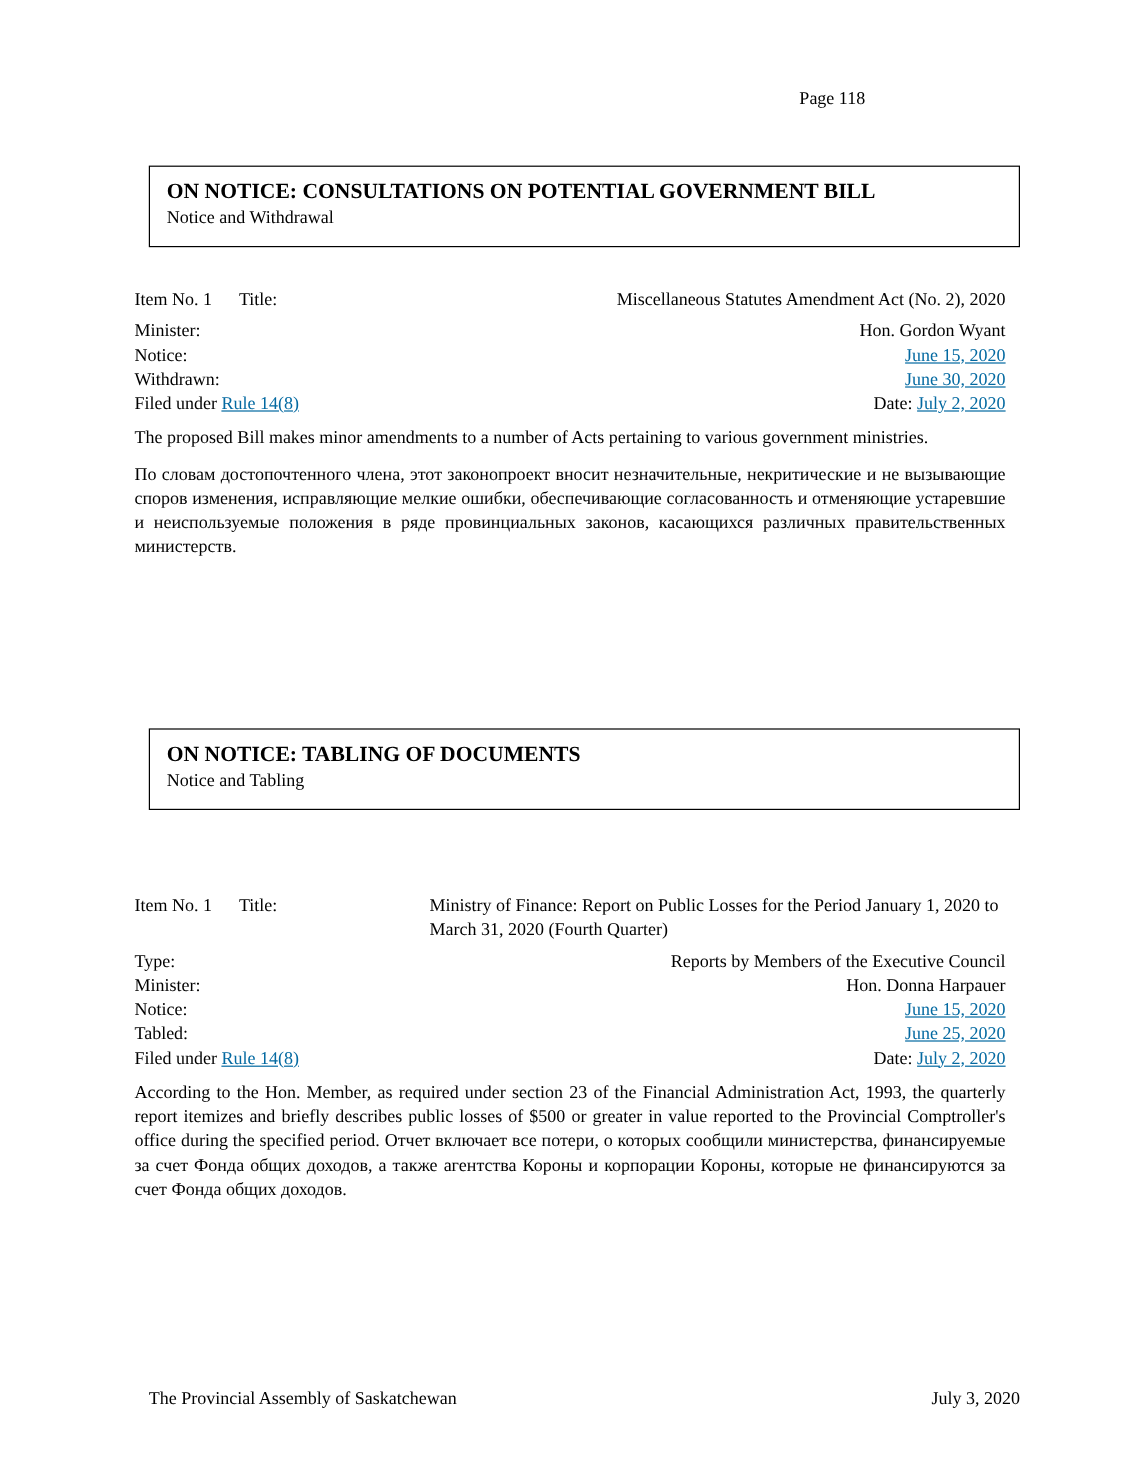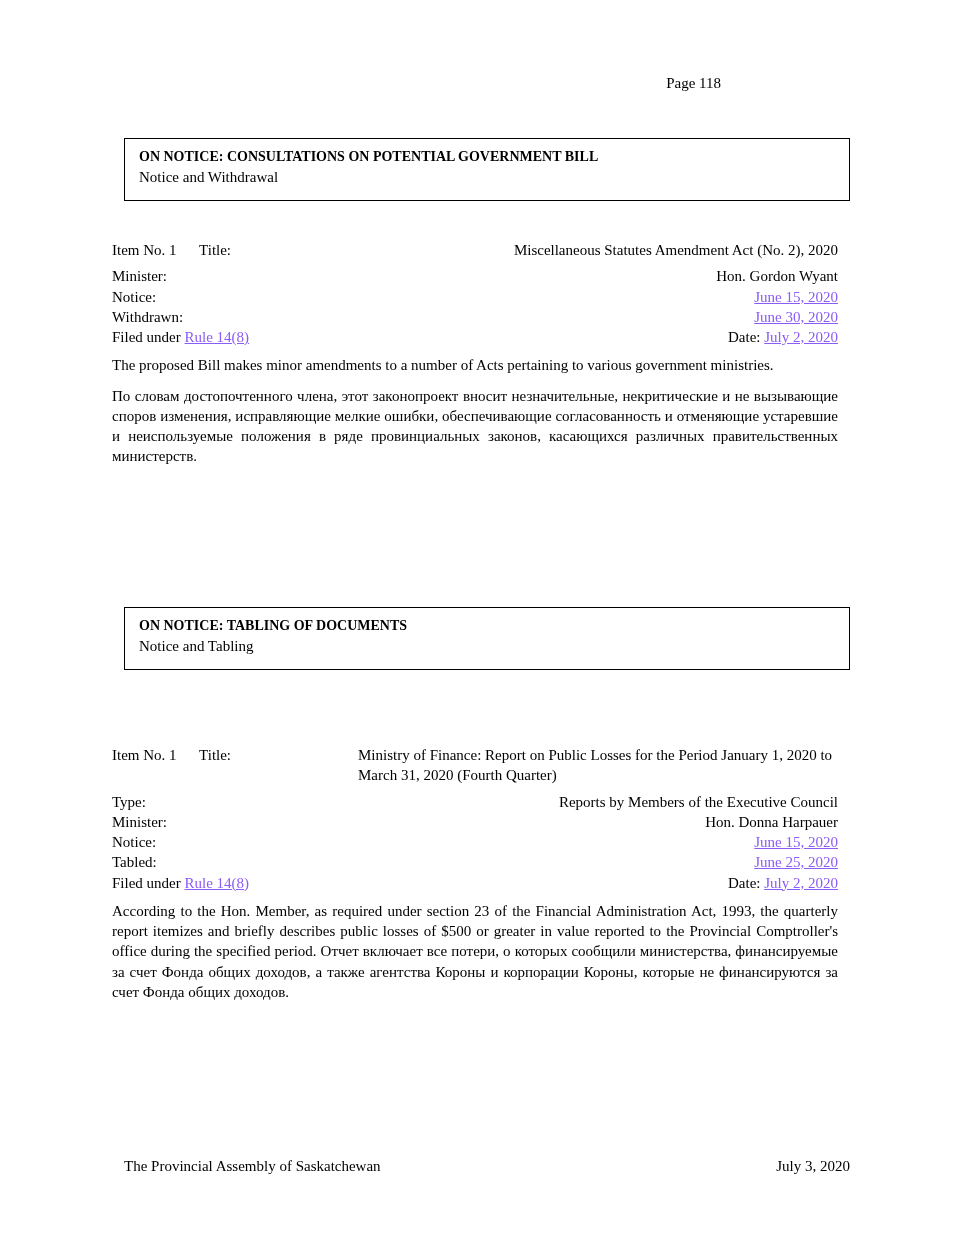--- a/index.html
+++ b/index.html
@@ -25,21 +25,21 @@
   }
   .box {
     position: absolute;
     left: 124px;
     width: 726px;
     border: 1.5px solid #000;
     box-sizing: border-box;
     padding: 10px 14px 14px 14px;
   }
   .box-title {
-    font-size: 14px;
+    font-size: 18px;
     font-weight: bold;
     margin: 0 0 4px 0;
   }
   .box-sub {
     font-size: 15px;
     margin: 0;
   }
   .entry {
     position: absolute;
     left: 112px;
@@ -48,21 +48,21 @@
   .line {
     display: flex;
     justify-content: space-between;
     font-size: 15px;
     line-height: 1.35;
   }
   .line .lbl { white-space: pre; }
   .line .val { white-space: pre; text-align: left; }
   .mt6 { margin-top: 6px; }
   a.link {
-    color: #8b5cf6;
+    color: #0369a1;
     text-decoration: underline;
   }
   .desc {
     font-size: 15px;
     line-height: 1.35;
     margin-top: 8px;
     text-align: justify;
   }
   .desc p { margin: 0 0 10px 0; }
   .footer {

